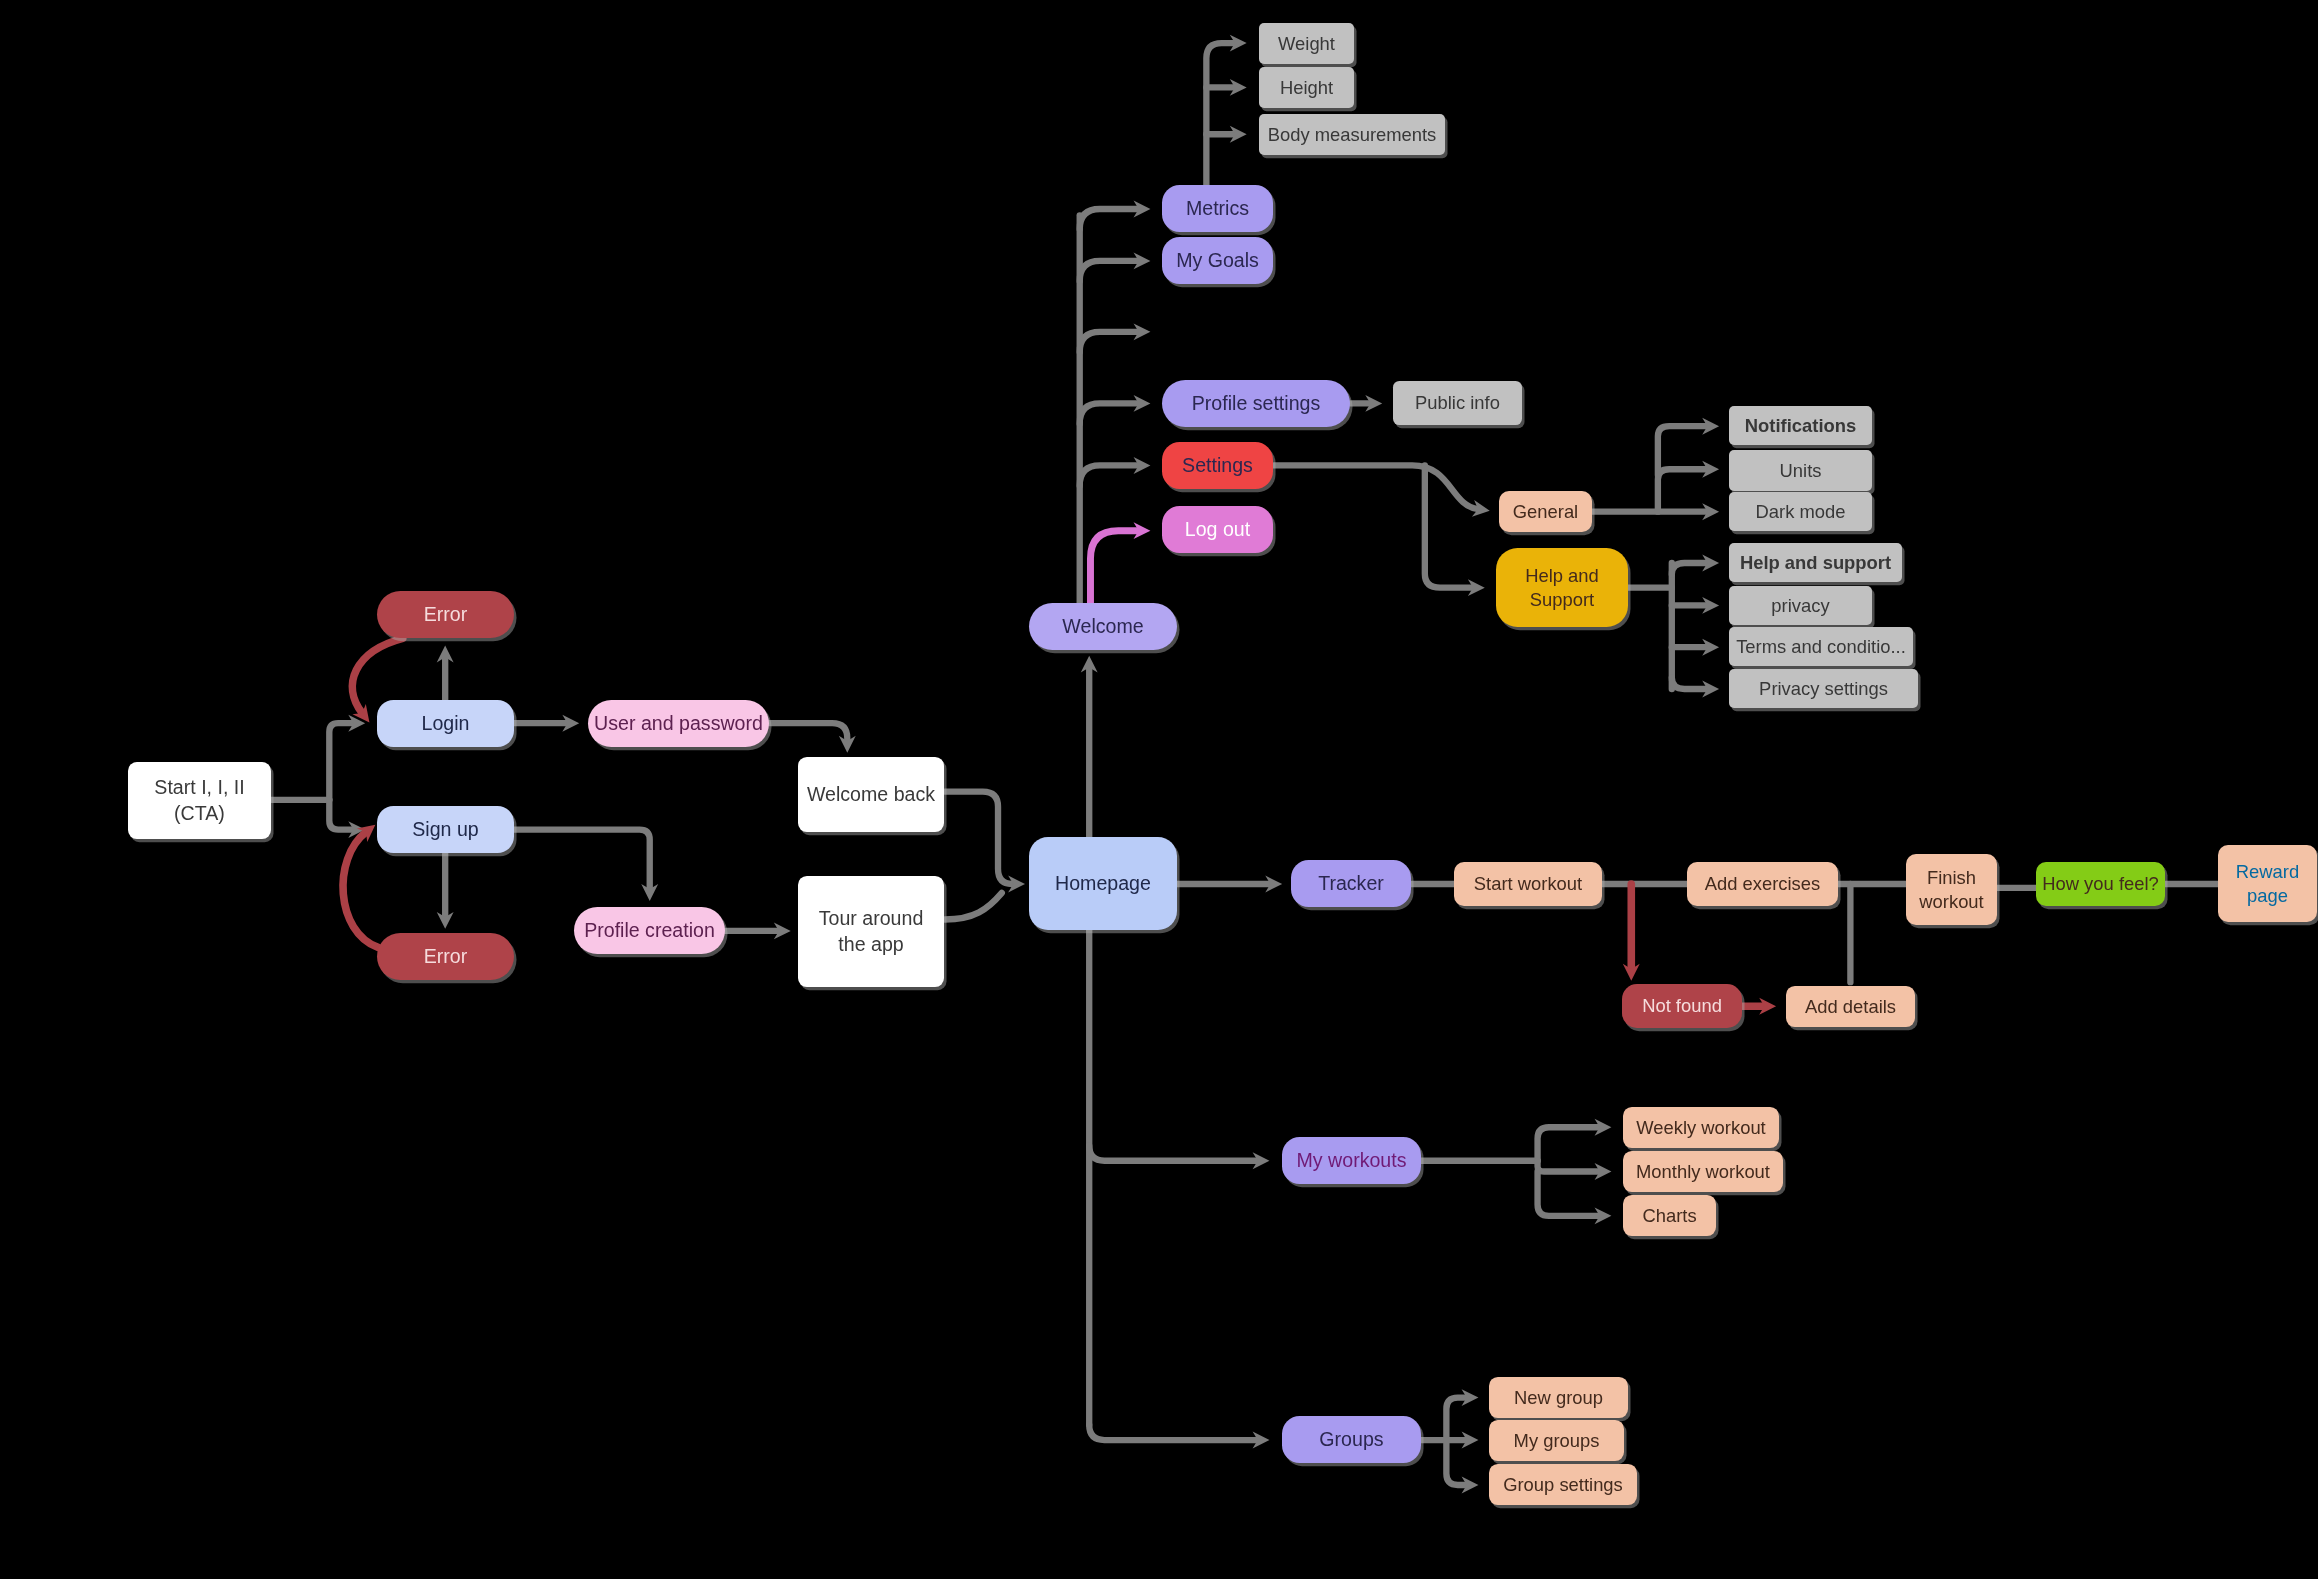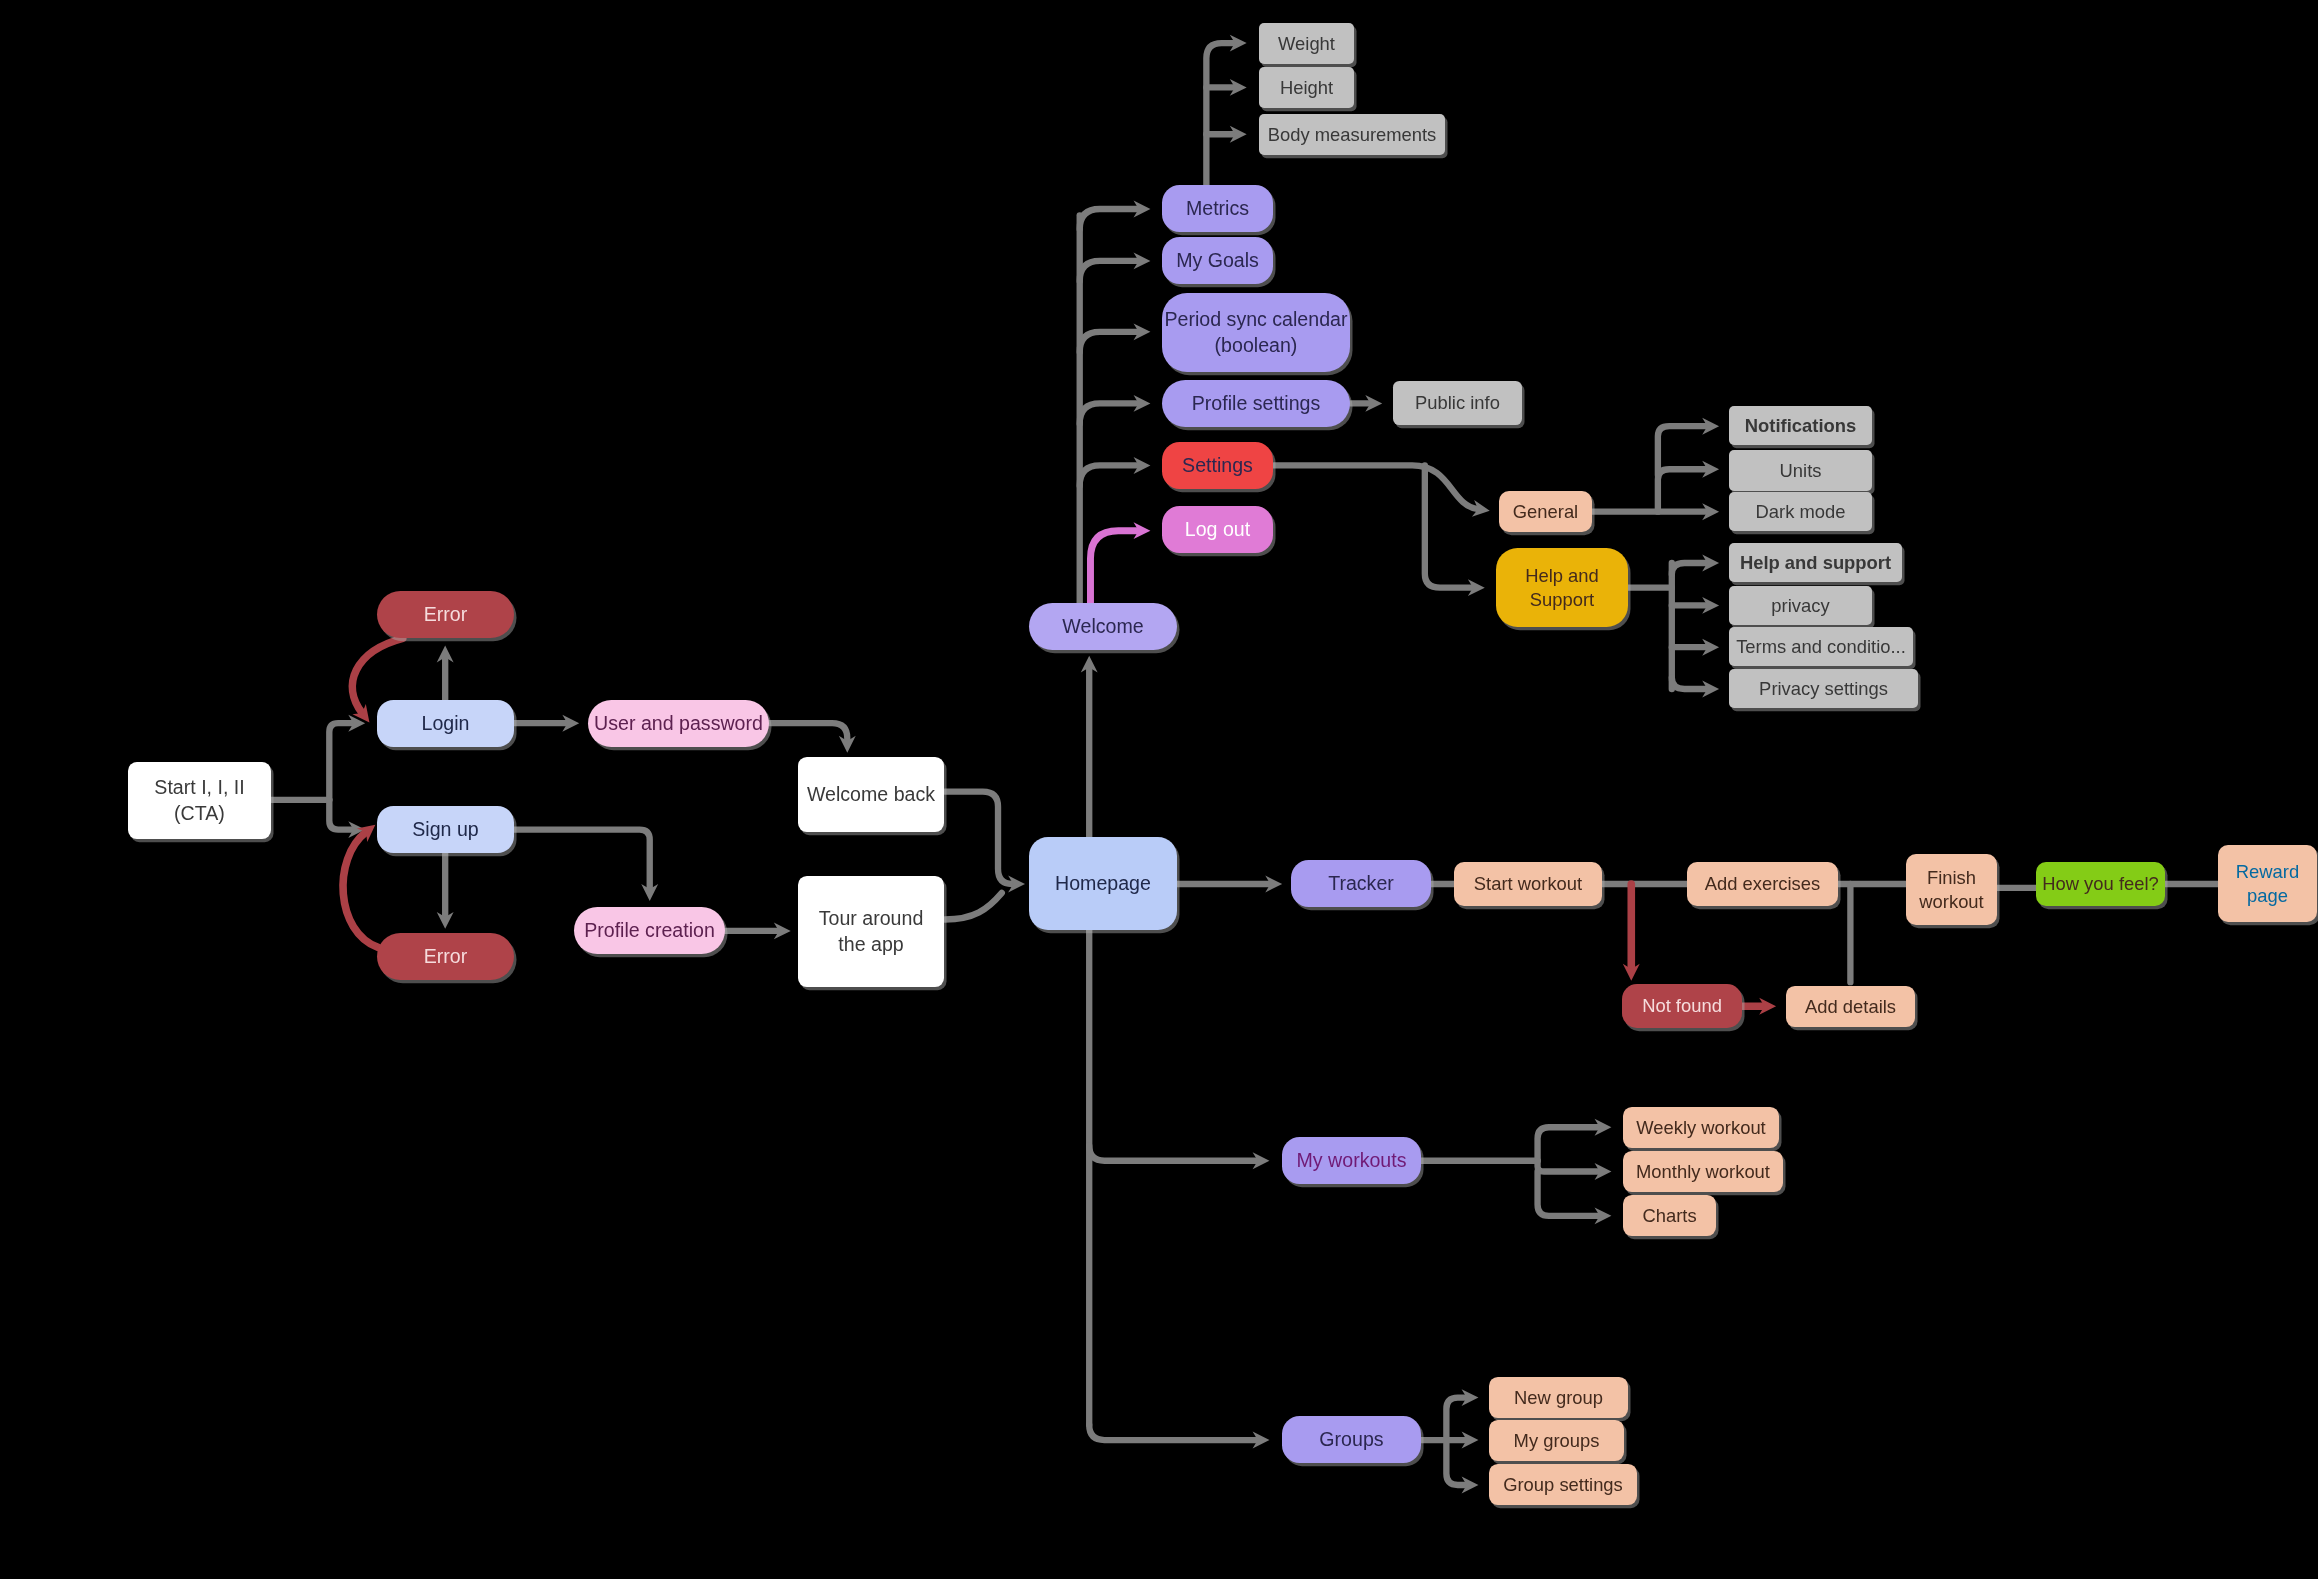--- a/index.html
+++ b/index.html
@@ -95,40 +95,38 @@
     <div class="node" style="left: 377px; top: 933px; width: 137px; height: 47px; border-radius: 23.4px; background: rgb(175, 67, 73); color: rgb(246, 220, 221); font-size: 19.6px;">Error</div>
     <div class="node" style="left: 588px; top: 700px; width: 181px; height: 47px; border-radius: 23.4px; background: rgb(249, 198, 230); color: rgb(93, 33, 80); font-size: 19.6px;">User and password</div>
     <div class="node" style="left: 798px; top: 757px; width: 146px; height: 75px; border-radius: 8.9px; background: rgb(255, 255, 255); color: rgb(58, 58, 58); font-size: 19.6px;">Welcome back</div>
     <div class="node" style="left: 574px; top: 907px; width: 151px; height: 47px; border-radius: 23.4px; background: rgb(249, 198, 230); color: rgb(93, 33, 80); font-size: 19.6px;">Profile creation</div>
     <div class="node" style="left: 798px; top: 876px; width: 146px; height: 111px; border-radius: 8.9px; background: rgb(255, 255, 255); color: rgb(58, 58, 58); font-size: 19.6px;">Tour around
 the app</div>
     <div class="node" style="left: 1029px; top: 837px; width: 148px; height: 93px; border-radius: 19px; background: rgb(185, 204, 248); color: rgb(32, 41, 74); font-size: 19.6px;">Homepage</div>
     <div class="node" style="left: 1029px; top: 603px; width: 148px; height: 47px; border-radius: 23.4px; background: rgb(179, 166, 242); color: rgb(43, 39, 80); font-size: 19.6px;">Welcome</div>
     <div class="node" style="left: 1162px; top: 185px; width: 111px; height: 47px; border-radius: 17.7px; background: rgb(168, 155, 240); color: rgb(43, 39, 80); font-size: 19.6px;">Metrics</div>
     <div class="node" style="left: 1162px; top: 237px; width: 111px; height: 47px; border-radius: 17.7px; background: rgb(168, 155, 240); color: rgb(43, 39, 80); font-size: 19.6px;">My Goals</div>
-    <div class="node" style="left: 1162px; top: 293px; width: 188px; height: 79px; border-radius: 25px; background: rgb(168, 155, 240); color: rgb(43, 39, 80); font-size: 19.6px;">Period sync calendar
-(boolean)</div>
     <div class="node" style="left: 1162px; top: 380px; width: 188px; height: 47px; border-radius: 23.4px; background: rgb(168, 155, 240); color: rgb(43, 39, 80); font-size: 19.6px;">Profile settings</div>
     <div class="node" style="left: 1393px; top: 381px; width: 129px; height: 44px; border-radius: 6.3px; background: rgb(193, 193, 193); color: rgb(56, 56, 56); font-size: 18.4px;">Public info</div>
     <div class="node" style="left: 1162px; top: 442px; width: 111px; height: 47px; border-radius: 17.7px; background: #ef4444; color: rgb(43, 39, 80); font-size: 19.6px;">Settings</div>
     <div class="node" style="left: 1162px; top: 506px; width: 111px; height: 47px; border-radius: 17.7px; background: rgb(224, 123, 214); color: rgb(255, 255, 255); font-size: 19.6px;">Log out</div>
     <div class="node" style="left: 1259px; top: 23px; width: 95px; height: 41px; border-radius: 5px; background: rgb(193, 193, 193); color: rgb(56, 56, 56); font-size: 18.4px;">Weight</div>
     <div class="node" style="left: 1259px; top: 67px; width: 95px; height: 41px; border-radius: 5px; background: rgb(193, 193, 193); color: rgb(56, 56, 56); font-size: 18.4px;">Height</div>
     <div class="node" style="left: 1259px; top: 114px; width: 186px; height: 41px; border-radius: 5px; background: rgb(193, 193, 193); color: rgb(56, 56, 56); font-size: 18.4px;">Body measurements</div>
     <div class="node bold" style="left: 1729px; top: 406px; width: 143px; height: 39px; border-radius: 5px; background: rgb(193, 193, 193); color: rgb(56, 56, 56); font-size: 18.4px;">Notifications</div>
     <div class="node" style="left: 1729px; top: 450px; width: 143px; height: 41px; border-radius: 5px; background: rgb(193, 193, 193); color: rgb(56, 56, 56); font-size: 18.4px;">Units</div>
     <div class="node" style="left: 1729px; top: 492px; width: 143px; height: 39px; border-radius: 5px; background: rgb(193, 193, 193); color: rgb(56, 56, 56); font-size: 18.4px;">Dark mode</div>
     <div class="node" style="left: 1499px; top: 491px; width: 93px; height: 41px; border-radius: 10px; background: rgb(243, 194, 166); color: rgb(67, 42, 29); font-size: 18.4px;">General</div>
     <div class="node" style="left: 1496px; top: 548px; width: 132px; height: 79px; border-radius: 21.5px; background: #eab308; color: rgb(67, 42, 29); font-size: 18.4px;">Help and
 Support</div>
     <div class="node bold" style="left: 1729px; top: 543px; width: 173px; height: 39px; border-radius: 5px; background: rgb(193, 193, 193); color: rgb(56, 56, 56); font-size: 18.4px;">Help and support</div>
     <div class="node" style="left: 1729px; top: 586px; width: 143px; height: 39px; border-radius: 5px; background: rgb(193, 193, 193); color: rgb(56, 56, 56); font-size: 18.4px;">privacy</div>
     <div class="node" style="left: 1729px; top: 627px; width: 184px; height: 39px; border-radius: 5px; background: rgb(193, 193, 193); color: rgb(56, 56, 56); font-size: 18.4px;">Terms and conditio...</div>
     <div class="node" style="left: 1729px; top: 669px; width: 189px; height: 39px; border-radius: 5px; background: rgb(193, 193, 193); color: rgb(56, 56, 56); font-size: 18.4px;">Privacy settings</div>
-    <div class="node" style="left: 1291px; top: 860px; width: 140px; height: 47px; border-radius: 17.7px; background: rgb(168, 155, 240); color: rgb(43, 39, 80); font-size: 19.6px;">Tracker</div>
+    <div class="node" style="left: 1291px; top: 860px; width: 120px; height: 47px; border-radius: 17.7px; background: rgb(168, 155, 240); color: rgb(43, 39, 80); font-size: 19.6px;">Tracker</div>
     <div class="node" style="left: 1454px; top: 862px; width: 148px; height: 44px; border-radius: 10px; background: rgb(243, 194, 166); color: rgb(67, 42, 29); font-size: 18.4px;">Start workout</div>
     <div class="node" style="left: 1687px; top: 862px; width: 151px; height: 44px; border-radius: 10px; background: rgb(243, 194, 166); color: rgb(67, 42, 29); font-size: 18.4px;">Add exercises</div>
     <div class="node" style="left: 1906px; top: 854px; width: 91px; height: 71px; border-radius: 10px; background: rgb(243, 194, 166); color: rgb(67, 42, 29); font-size: 18.4px;">Finish
 workout</div>
     <div class="node" style="left: 2036px; top: 862px; width: 129px; height: 44px; border-radius: 10px; background: #84cc16; color: rgb(67, 42, 29); font-size: 18.4px;">How you feel?</div>
     <div class="node" style="left: 2218px; top: 845px; width: 99px; height: 77px; border-radius: 10px; background: rgb(243, 194, 166); color: #0369a1; font-size: 18.4px;">Reward
 page</div>
     <div class="node" style="left: 1622px; top: 984px; width: 120px; height: 44px; border-radius: 15px; background: rgb(175, 67, 73); color: rgb(246, 220, 221); font-size: 18.4px;">Not found</div>
     <div class="node" style="left: 1786px; top: 986px; width: 129px; height: 41px; border-radius: 8.9px; background: rgb(243, 194, 166); color: rgb(67, 42, 29); font-size: 18.4px;">Add details</div>
     <div class="node" style="left: 1282px; top: 1137px; width: 139px; height: 47px; border-radius: 17.7px; background: rgb(168, 155, 240); color: #701a75; font-size: 19.6px;">My workouts</div>

